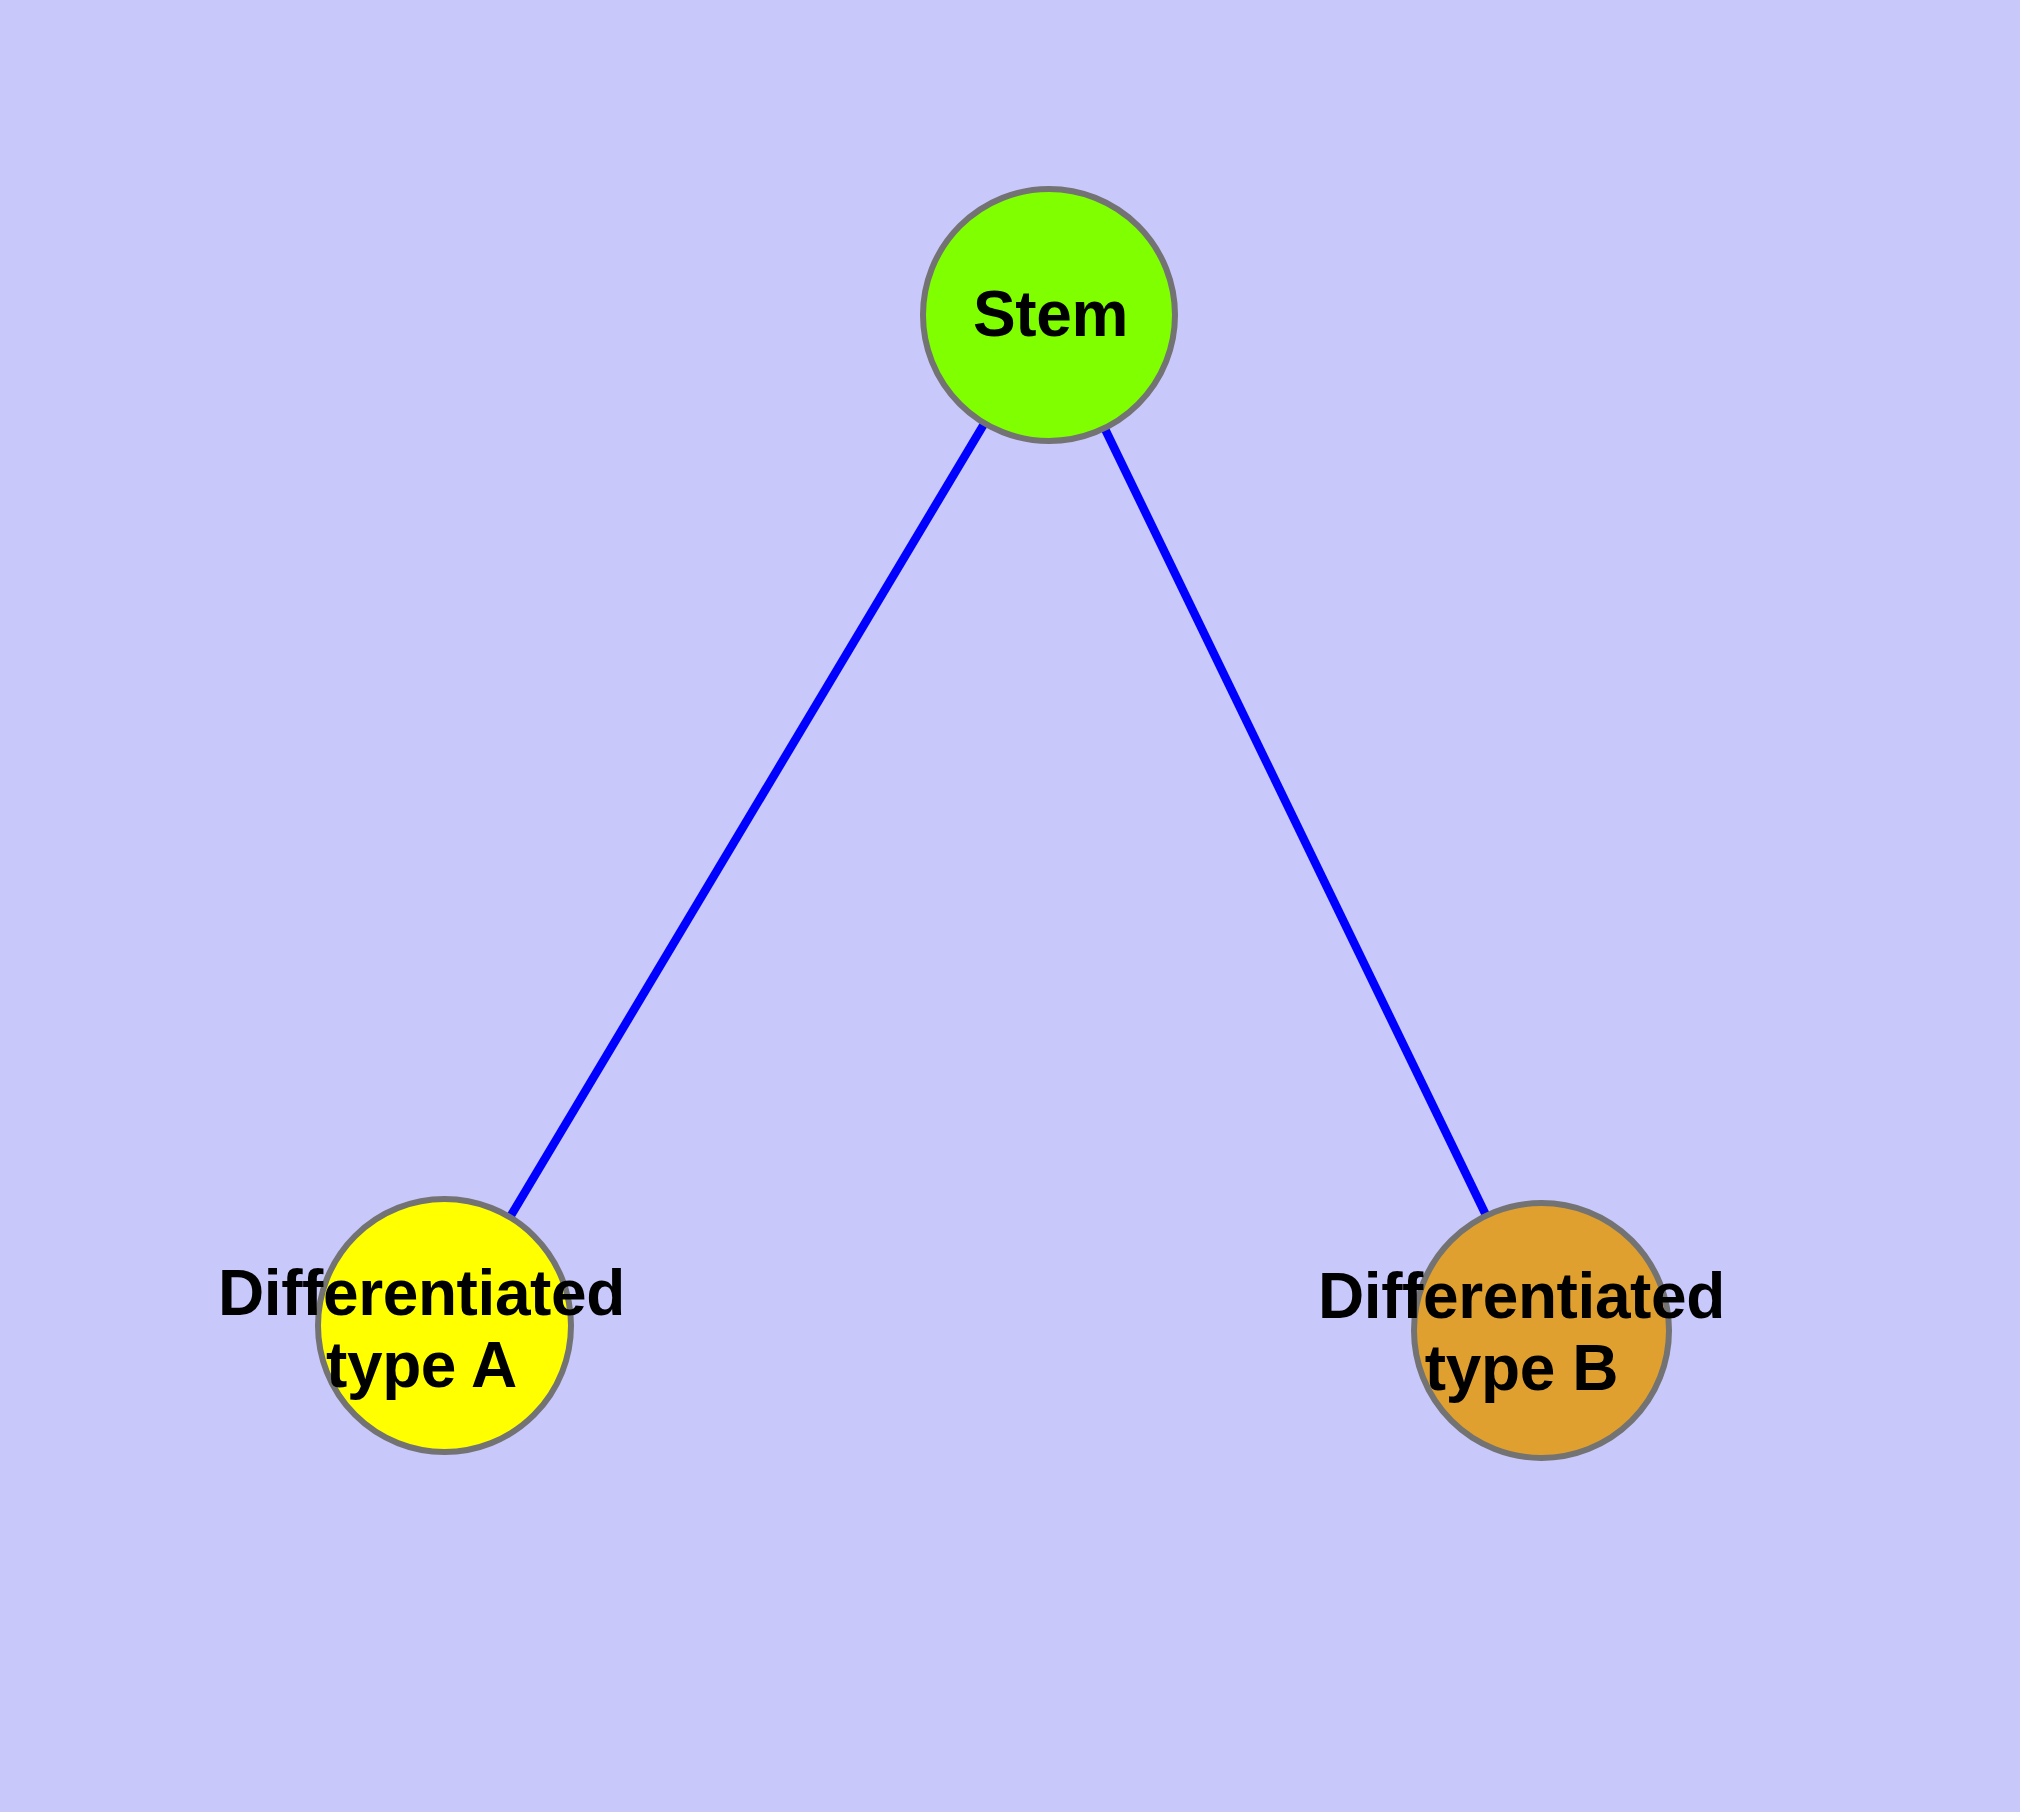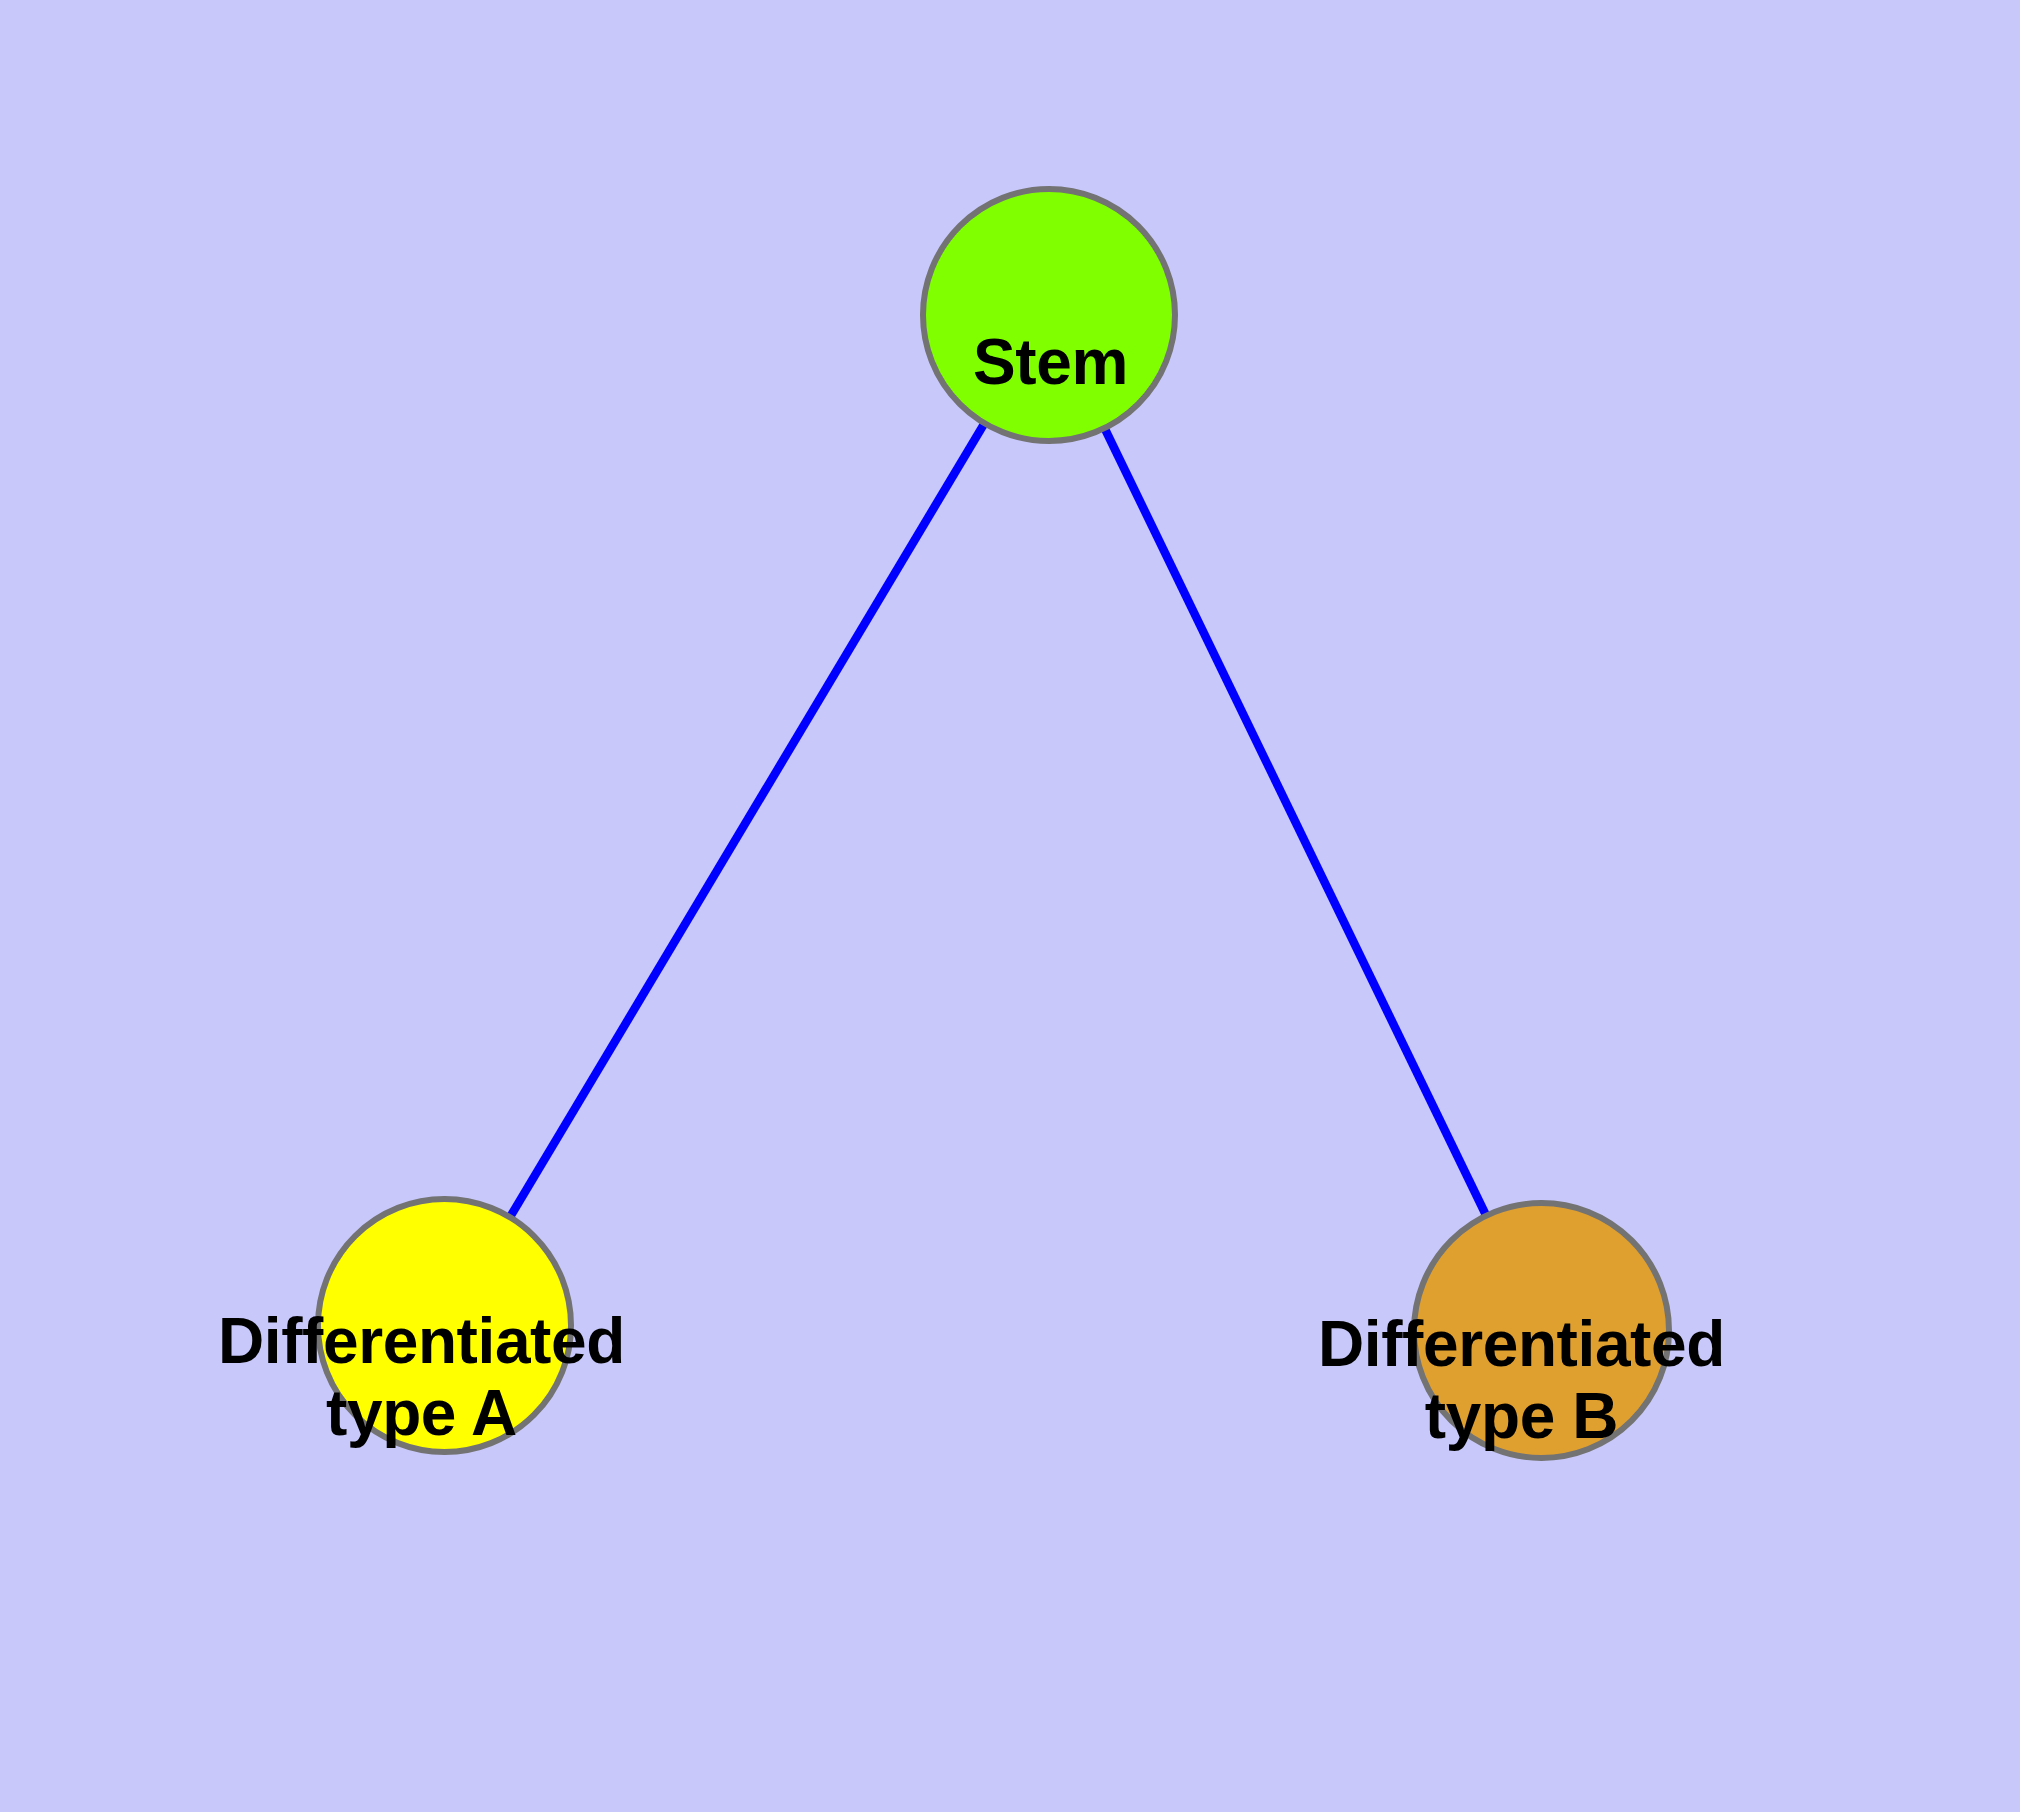--- a/index.html
+++ b/index.html
@@ -42,21 +42,20 @@
   .node-label {
     position: absolute;
     color: #000000;
     font-family: "Liberation Sans", sans-serif;
     font-weight: bold;
     font-size: 64px;
     line-height: 1.12;
     text-align: center;
     white-space: pre;
     letter-spacing: -0.4px;
-    margin-top: 48px;
   }
 </style>
 </head>
 <body>
 
 <div id="graph-canvas">
   <svg id="edge-layer" viewBox="0 0 2384 2138">
       <line x1="1162.0739820342214" y1="498.04030776041225" x2="601.4390316006826" y2="1436.1013117817472" stroke="#0000ff" stroke-width="10"></line>
       <line x1="1302.5384976441287" y1="504.1870200951985" x2="1753.5893604958155" y2="1435.0131553089204" stroke="#0000ff" stroke-width="10"></line>
     </svg>

